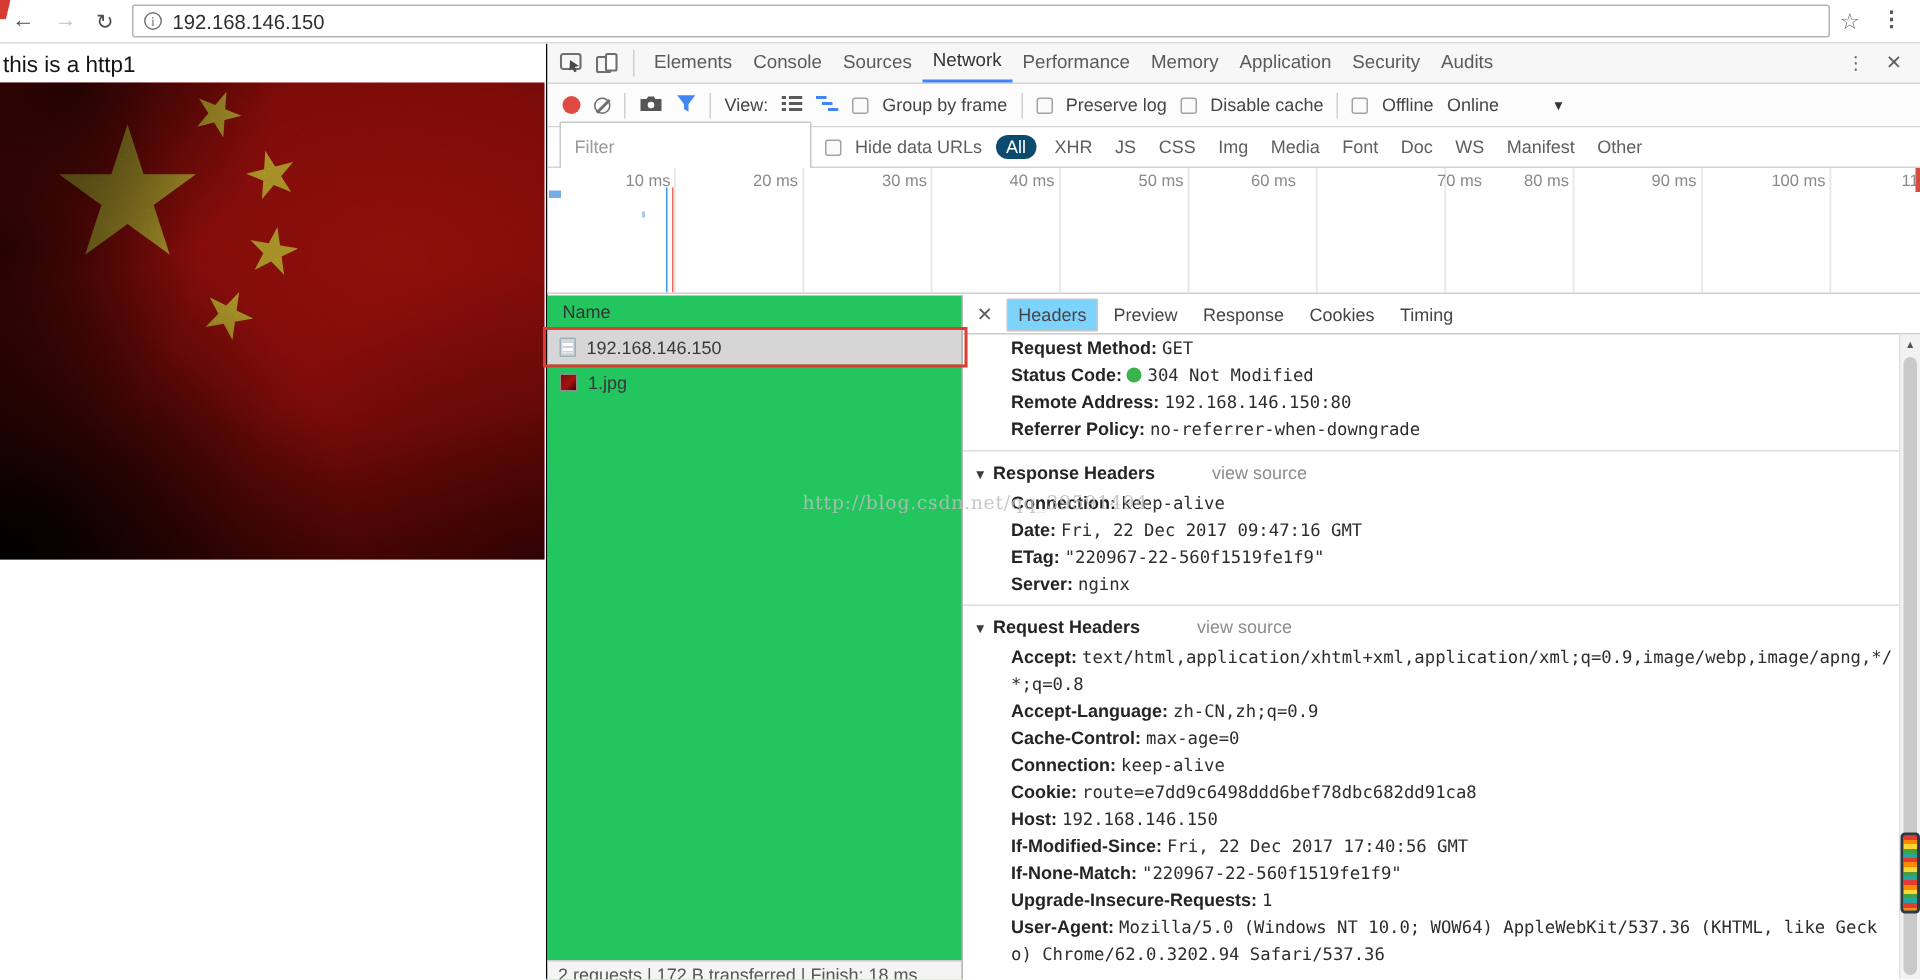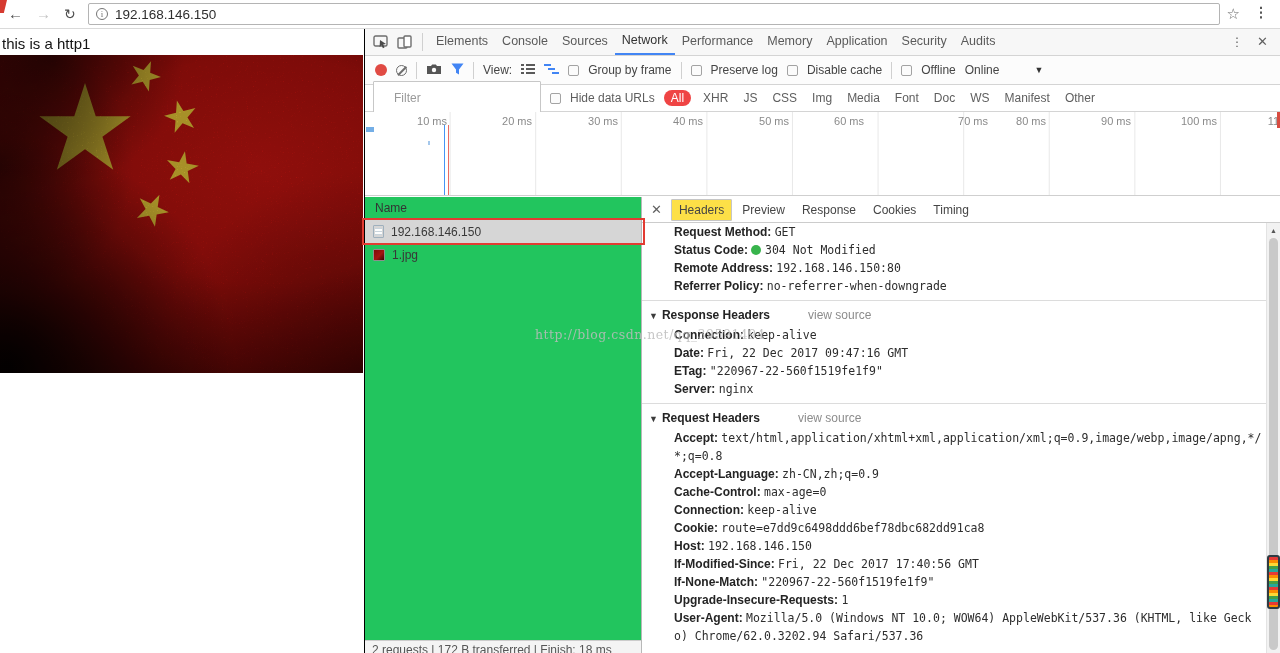--- a/index.html
+++ b/index.html
@@ -45,24 +45,24 @@
 
   .dt-toolbar { height:29px; border-bottom:1px solid #d4d4d4; display:flex; align-items:center; padding:0 10px; gap:9px; background:#fcfcfc; color:#454545; }
   .rec-dot { width:12px; height:12px; border-radius:50%; background:#e04a43; }
   .clear-ic { width:11px; height:11px; border:1.5px solid #6e6e6e; border-radius:50%; position:relative; }
   .clear-ic::after { content:""; position:absolute; left:-1px; top:4px; width:12px; height:1.5px; background:#6e6e6e; transform:rotate(-45deg); }
   .vsep { width:1px; height:17px; background:#d0d0d0; }
   .cb { width:11px; height:11px; border:1px solid #a3a3a3; border-radius:2px; background:#fbfbfb; flex:0 0 auto; }
   .throttle-caret { margin-left:26px; font-size:9px; color:#333; }
 
   .dt-filterbar { height:27px; border-bottom:1px solid #d4d4d4; display:flex; align-items:center; padding:0 8px; gap:9px; background:#fff; color:#5e5e5e; }
-  .filter-input { width:168px; height:35px; border:1px solid #c7c7c7; border-radius:1px; font-size:12px; padding:0 20px; color:#333; font-family:"Liberation Sans",sans-serif; }
+  .filter-input { width:168px; height:35px; border:1px solid #c7c7c7; border-radius:1px; font-size:12px; padding:0 9px; color:#333; font-family:"Liberation Sans",sans-serif; }
   .filter-input::placeholder { color:#9a9a9a; }
   .pill { padding:1px 3px; }
-  .pill.all { background:#ef4444; color:#fff; border-radius:9px; padding:1px 7px; }
+  .pill.all { background:#0c4a6e; color:#fff; border-radius:9px; padding:1px 7px; }
 
   .dt-overview { height:84px; border-bottom:1px solid #cfcfcf; position:relative; overflow:hidden; background-color:#fff;
     background-image:linear-gradient(to left, #e8e8e8 1px, transparent 1px); background-size:85.6px 100%; }
   .tick { position:absolute; top:3px; width:70px; text-align:right; font-size:11px; color:#8a8a8a; }
   .ev-blue { position:absolute; left:79px; top:13px; bottom:0; width:1px; background:#4595f5; }
   .ev-red  { position:absolute; left:83px; top:13px; bottom:0; width:1px; background:#ea6b63; }
   .ov-bar  { position:absolute; left:1px; top:15px; width:8px; height:5px; background:#74aee6; }
   .ov-dot  { position:absolute; left:63px; top:29px; width:2px; height:4px; background:#a5c8ec; }
 
   .dt-main { position:absolute; top:169px; left:0; right:0; bottom:0; }
@@ -74,21 +74,21 @@
   .doc-icon { width:11px; height:13px; background:#fdfdfd; border:1px solid #9fb0bd; border-radius:1px;
     background-image:repeating-linear-gradient(to bottom, transparent 0 2px, #c9d4dc 2px 3px); background-clip:content-box; padding:2px 1px; }
   .img-icon { width:12px; height:12px; border:1px solid #8d8d8d; border-radius:1px;
     background:linear-gradient(135deg,#7c0b08 0%, #a31410 55%, #3a0403 100%); }
   .summary-bar { position:absolute; left:0; right:0; bottom:0; height:13px; border-top:1px solid #ccc; background:#f4f4f4; overflow:hidden; color:#565656; padding:2px 0 0 7px; white-space:nowrap; }
 
   .details { position:absolute; left:277px; right:0; top:0; bottom:0; background:#fff; }
   .det-tabs { height:26px; border-bottom:1px solid #ccc; display:flex; align-items:center; padding-left:3px; gap:3px; color:#454545; }
   .det-close { color:#5f5f5f; font-size:13px; padding:0 6px; }
   .det-tab { padding:3px 7px; }
-  .det-tab.active { border:1px solid #c6c6c6; background:#fde047; border-radius:1px; }
+  .det-tab.active { border:1px solid #c6c6c6; background:#7dd3fc; border-radius:1px; }
   .det-content { position:absolute; top:26px; left:0; right:14px; bottom:0; overflow:hidden; }
   .hrow { padding-left:32px; line-height:18px; word-break:break-all; padding-right:4px; }
   .hrow.first { margin-top:-7px; }
   .hkey { font-weight:bold; color:#242424; }
   .hval { font-family:"DejaVu Sans Mono","Liberation Mono",monospace; font-size:11.5px; color:#2d2d2d; }
   .sec-sep { border-top:1px solid #dcdcdc; margin:5px 0; }
   .sec-head { padding-left:7px; line-height:19px; }
   .sec-caret { font-size:9px; color:#3c3c3c; margin-right:4px; }
   .sec-title { font-weight:bold; color:#242424; }
   .view-source { color:#8c8c8c; margin-left:38px; }

